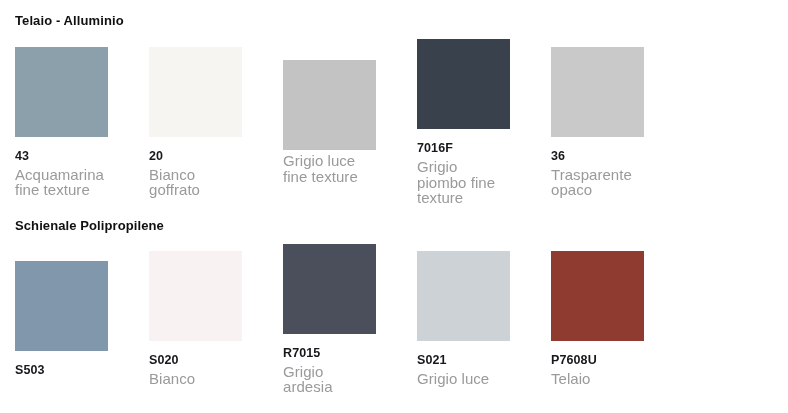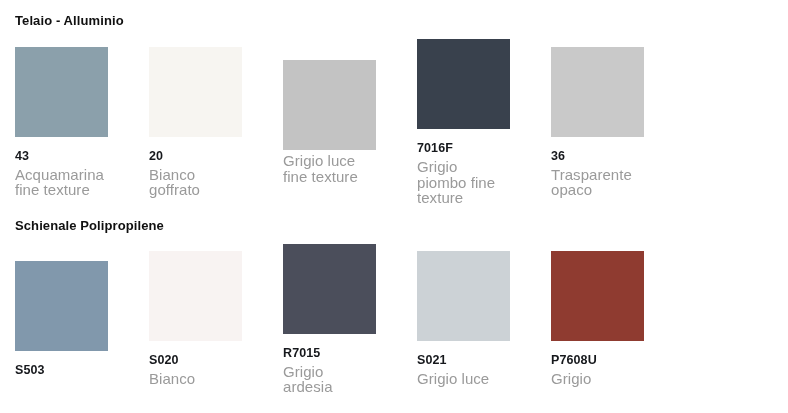--- a/index.html
+++ b/index.html
@@ -133,19 +133,19 @@
 
       <div class="swatch-cell">
         <span class="swatch-chip" style="background-color: rgb(204, 210, 214);"></span>
         <div class="swatch-code">S021</div>
         <div class="swatch-desc">Grigio luce</div>
       </div>
 
       <div class="swatch-cell">
         <span class="swatch-chip" style="background-color: rgb(143, 59, 48);"></span>
         <div class="swatch-code">P7608U</div>
-        <div class="swatch-desc">Grigio</div>
+        <div class="swatch-desc">Telaio</div>
       </div>
 
     </div>
   </div>
 
 </div>
 
 </body></html>

